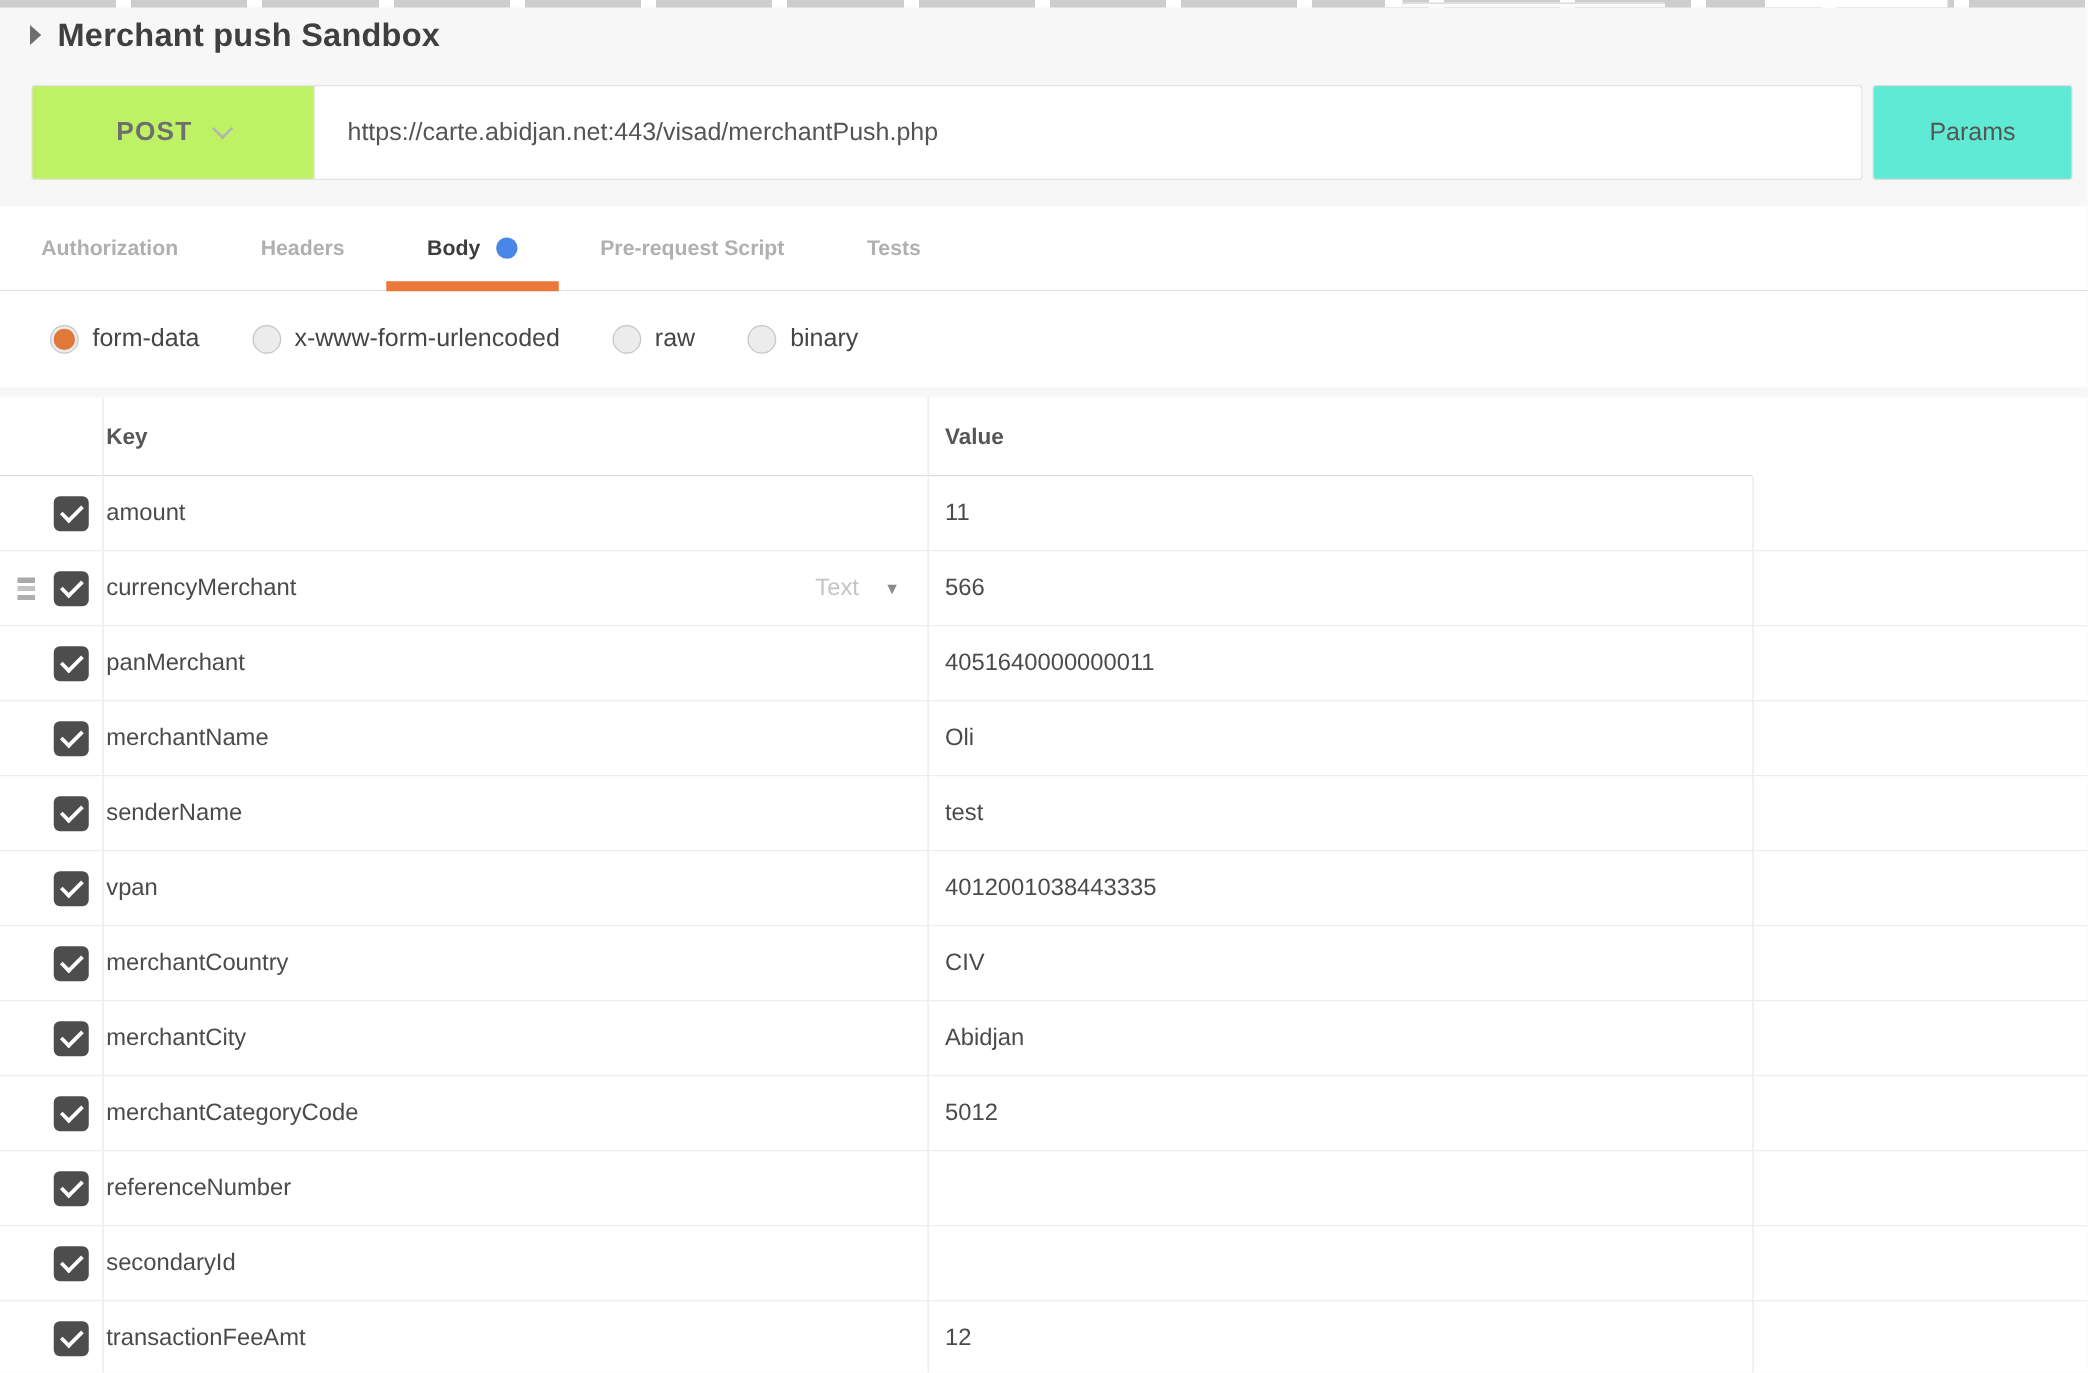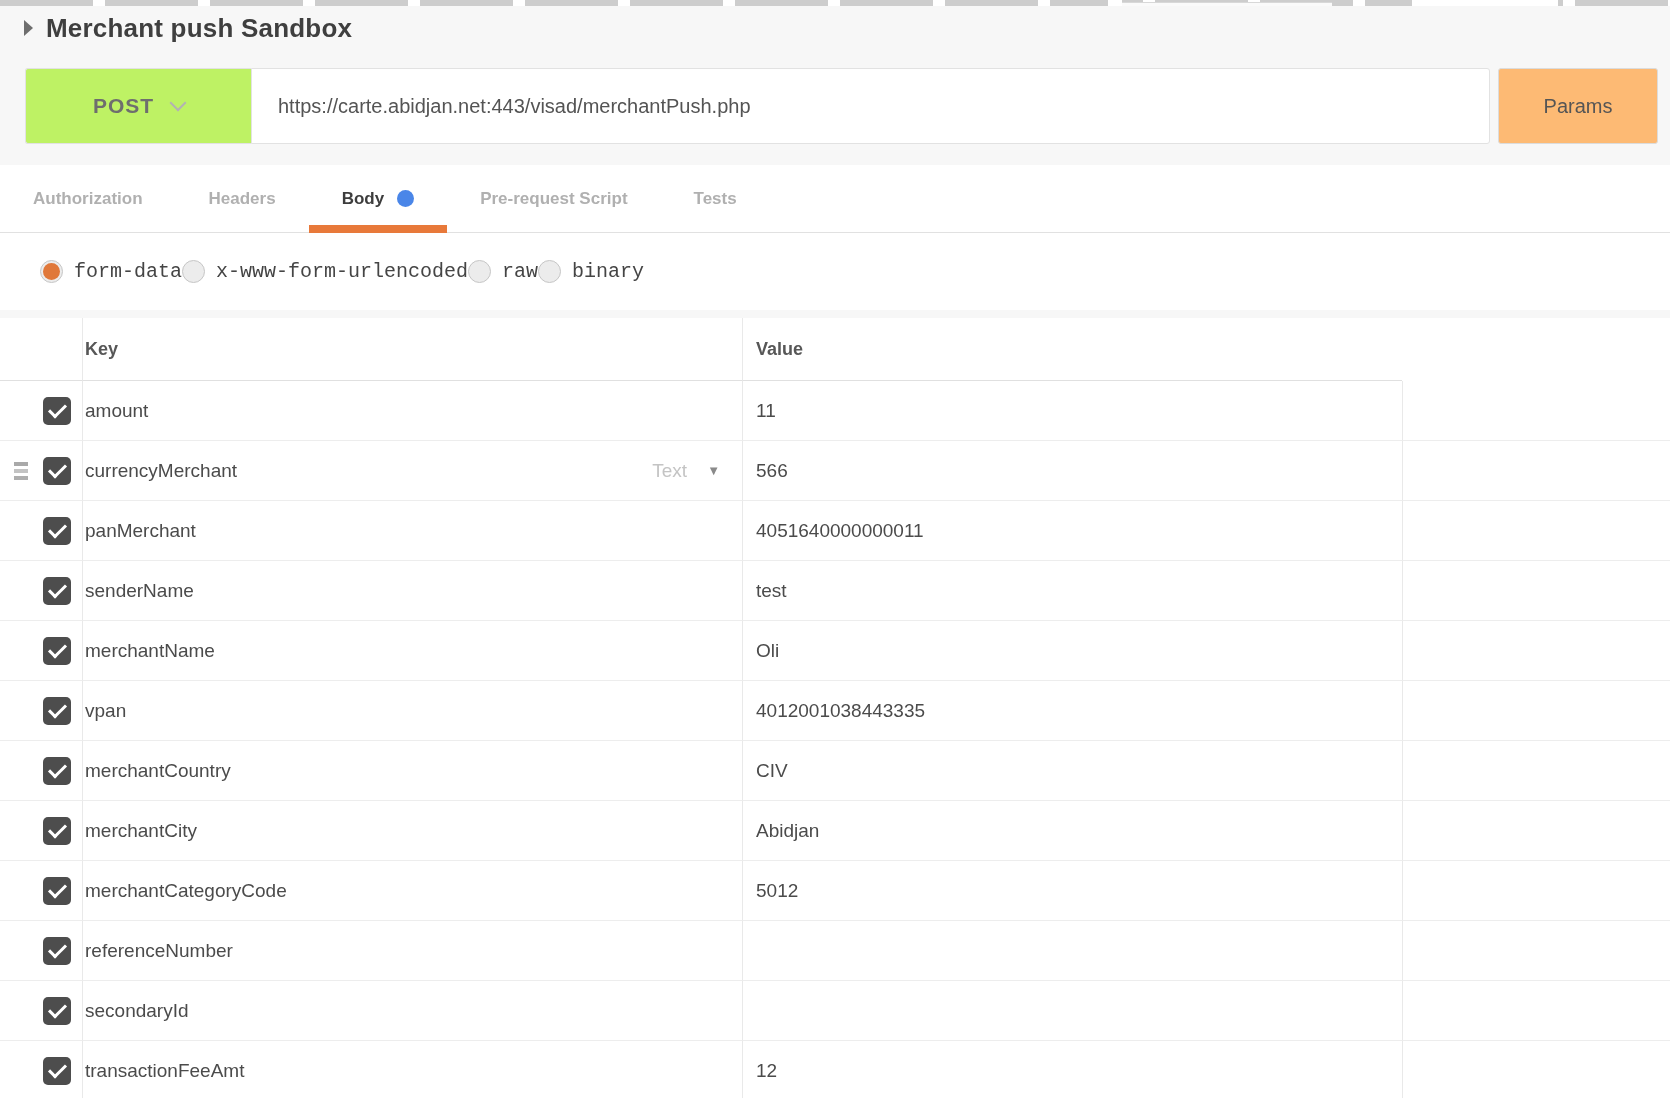--- a/index.html
+++ b/index.html
@@ -47,21 +47,21 @@
     transform: rotate(45deg);
   }
   .url-input {
     flex: 1; background: #fff; border: 1px solid #e2e2e2;
     border-radius: 0 3px 3px 0;
     display: flex; align-items: center; padding-left: 26px;
     font-size: 20px; color: #545454;
   }
   .params-button {
     width: 160px; flex: none; margin-left: 8px;
-    background: #fdba74; border: 1px solid #dcdcdc; border-radius: 3px;
+    background: #5eead4; border: 1px solid #dcdcdc; border-radius: 3px;
     display: flex; align-items: center; justify-content: center;
     font-size: 20px; color: #555; cursor: pointer;
   }
 
   
   .tabs-row {
     margin-top: 21px; height: 68px; background: #fff;
     border-bottom: 1px solid #e1e1e1;
     display: flex; align-items: stretch;
   }
@@ -73,21 +73,21 @@
   .tab.active { color: #3d3d3d; }
   .tab.active::after {
     content: ""; position: absolute; left: 0; right: 0; bottom: -1px; height: 8px;
     background: #e8793a;
   }
   .dot { width: 17px; height: 17px; border-radius: 50%; background: #4a86e8; margin-left: 13px; }
 
   
   .body-type-row {
     height: 77px; background: #fff;
-    display: flex; padding-left: 40px; font-family: Liberation Mono, monospace;
+    display: flex; gap: 42px; padding-left: 40px;
   }
   .radio-item { display: flex; align-items: center; cursor: pointer; }
   .radio {
     width: 23px; height: 23px; border-radius: 50%;
     background: #ececec; border: 1px solid #c6c6c6;
     margin-right: 11px; position: relative; flex: none;
   }
   .radio-item.selected .radio::after {
     content: ""; position: absolute; inset: 2px; border-radius: 50%;
     background: #e0783a;
@@ -261,48 +261,48 @@
       <span class="val-text">4051640000000011</span>
     </div>
     <div class="cell c-desc"></div>
   </div>
       <div class="trow">
     <div class="cell c-check">
 
       <span class="checkbox checked"></span>
     </div>
     <div class="cell c-key">
+      <span class="key-text">merchantName</span>
+
+    </div>
+    <div class="cell c-val">
+      <span class="val-text">Oli</span>
+    </div>
+    <div class="cell c-desc"></div>
+  </div>
+      <div class="trow">
+    <div class="cell c-check">
+
+      <span class="checkbox checked"></span>
+    </div>
+    <div class="cell c-key">
       <span class="key-text">senderName</span>
 
     </div>
     <div class="cell c-val">
       <span class="val-text">test</span>
     </div>
     <div class="cell c-desc"></div>
   </div>
       <div class="trow">
     <div class="cell c-check">
 
       <span class="checkbox checked"></span>
     </div>
     <div class="cell c-key">
-      <span class="key-text">merchantName</span>
-
-    </div>
-    <div class="cell c-val">
-      <span class="val-text">Oli</span>
-    </div>
-    <div class="cell c-desc"></div>
-  </div>
-      <div class="trow">
-    <div class="cell c-check">
-
-      <span class="checkbox checked"></span>
-    </div>
-    <div class="cell c-key">
       <span class="key-text">vpan</span>
 
     </div>
     <div class="cell c-val">
       <span class="val-text">4012001038443335</span>
     </div>
     <div class="cell c-desc"></div>
   </div>
       <div class="trow">
     <div class="cell c-check">

